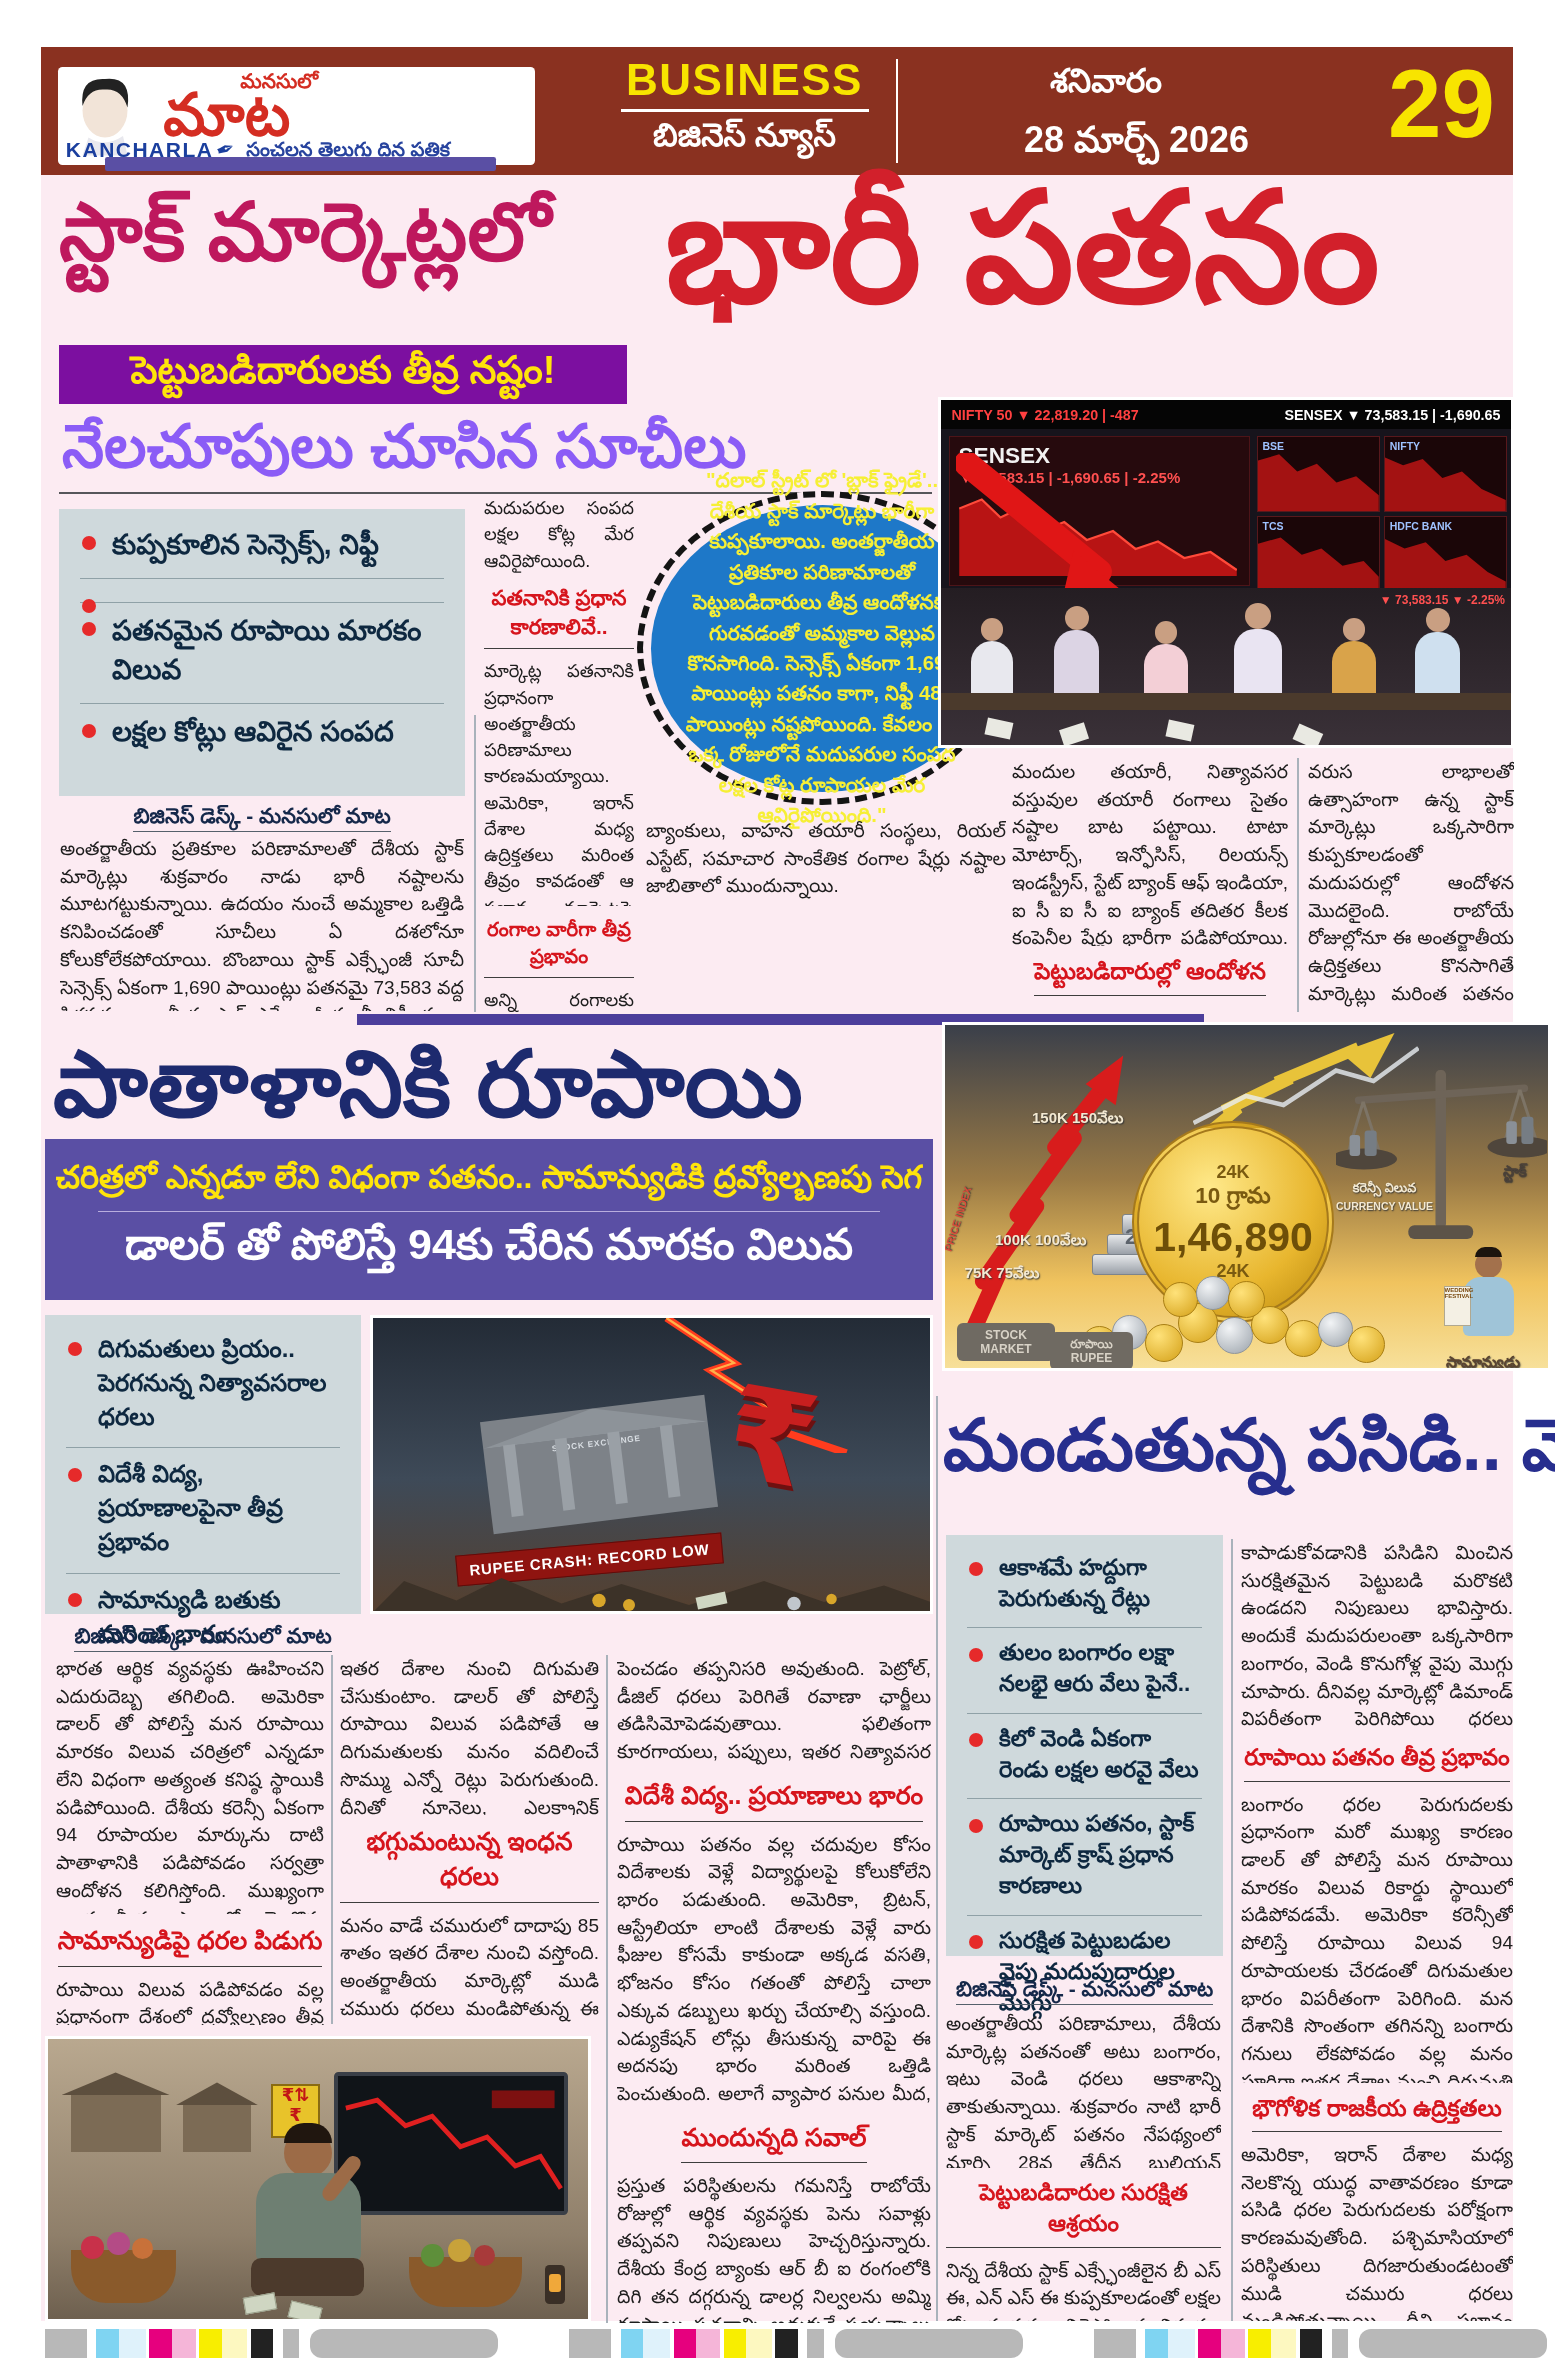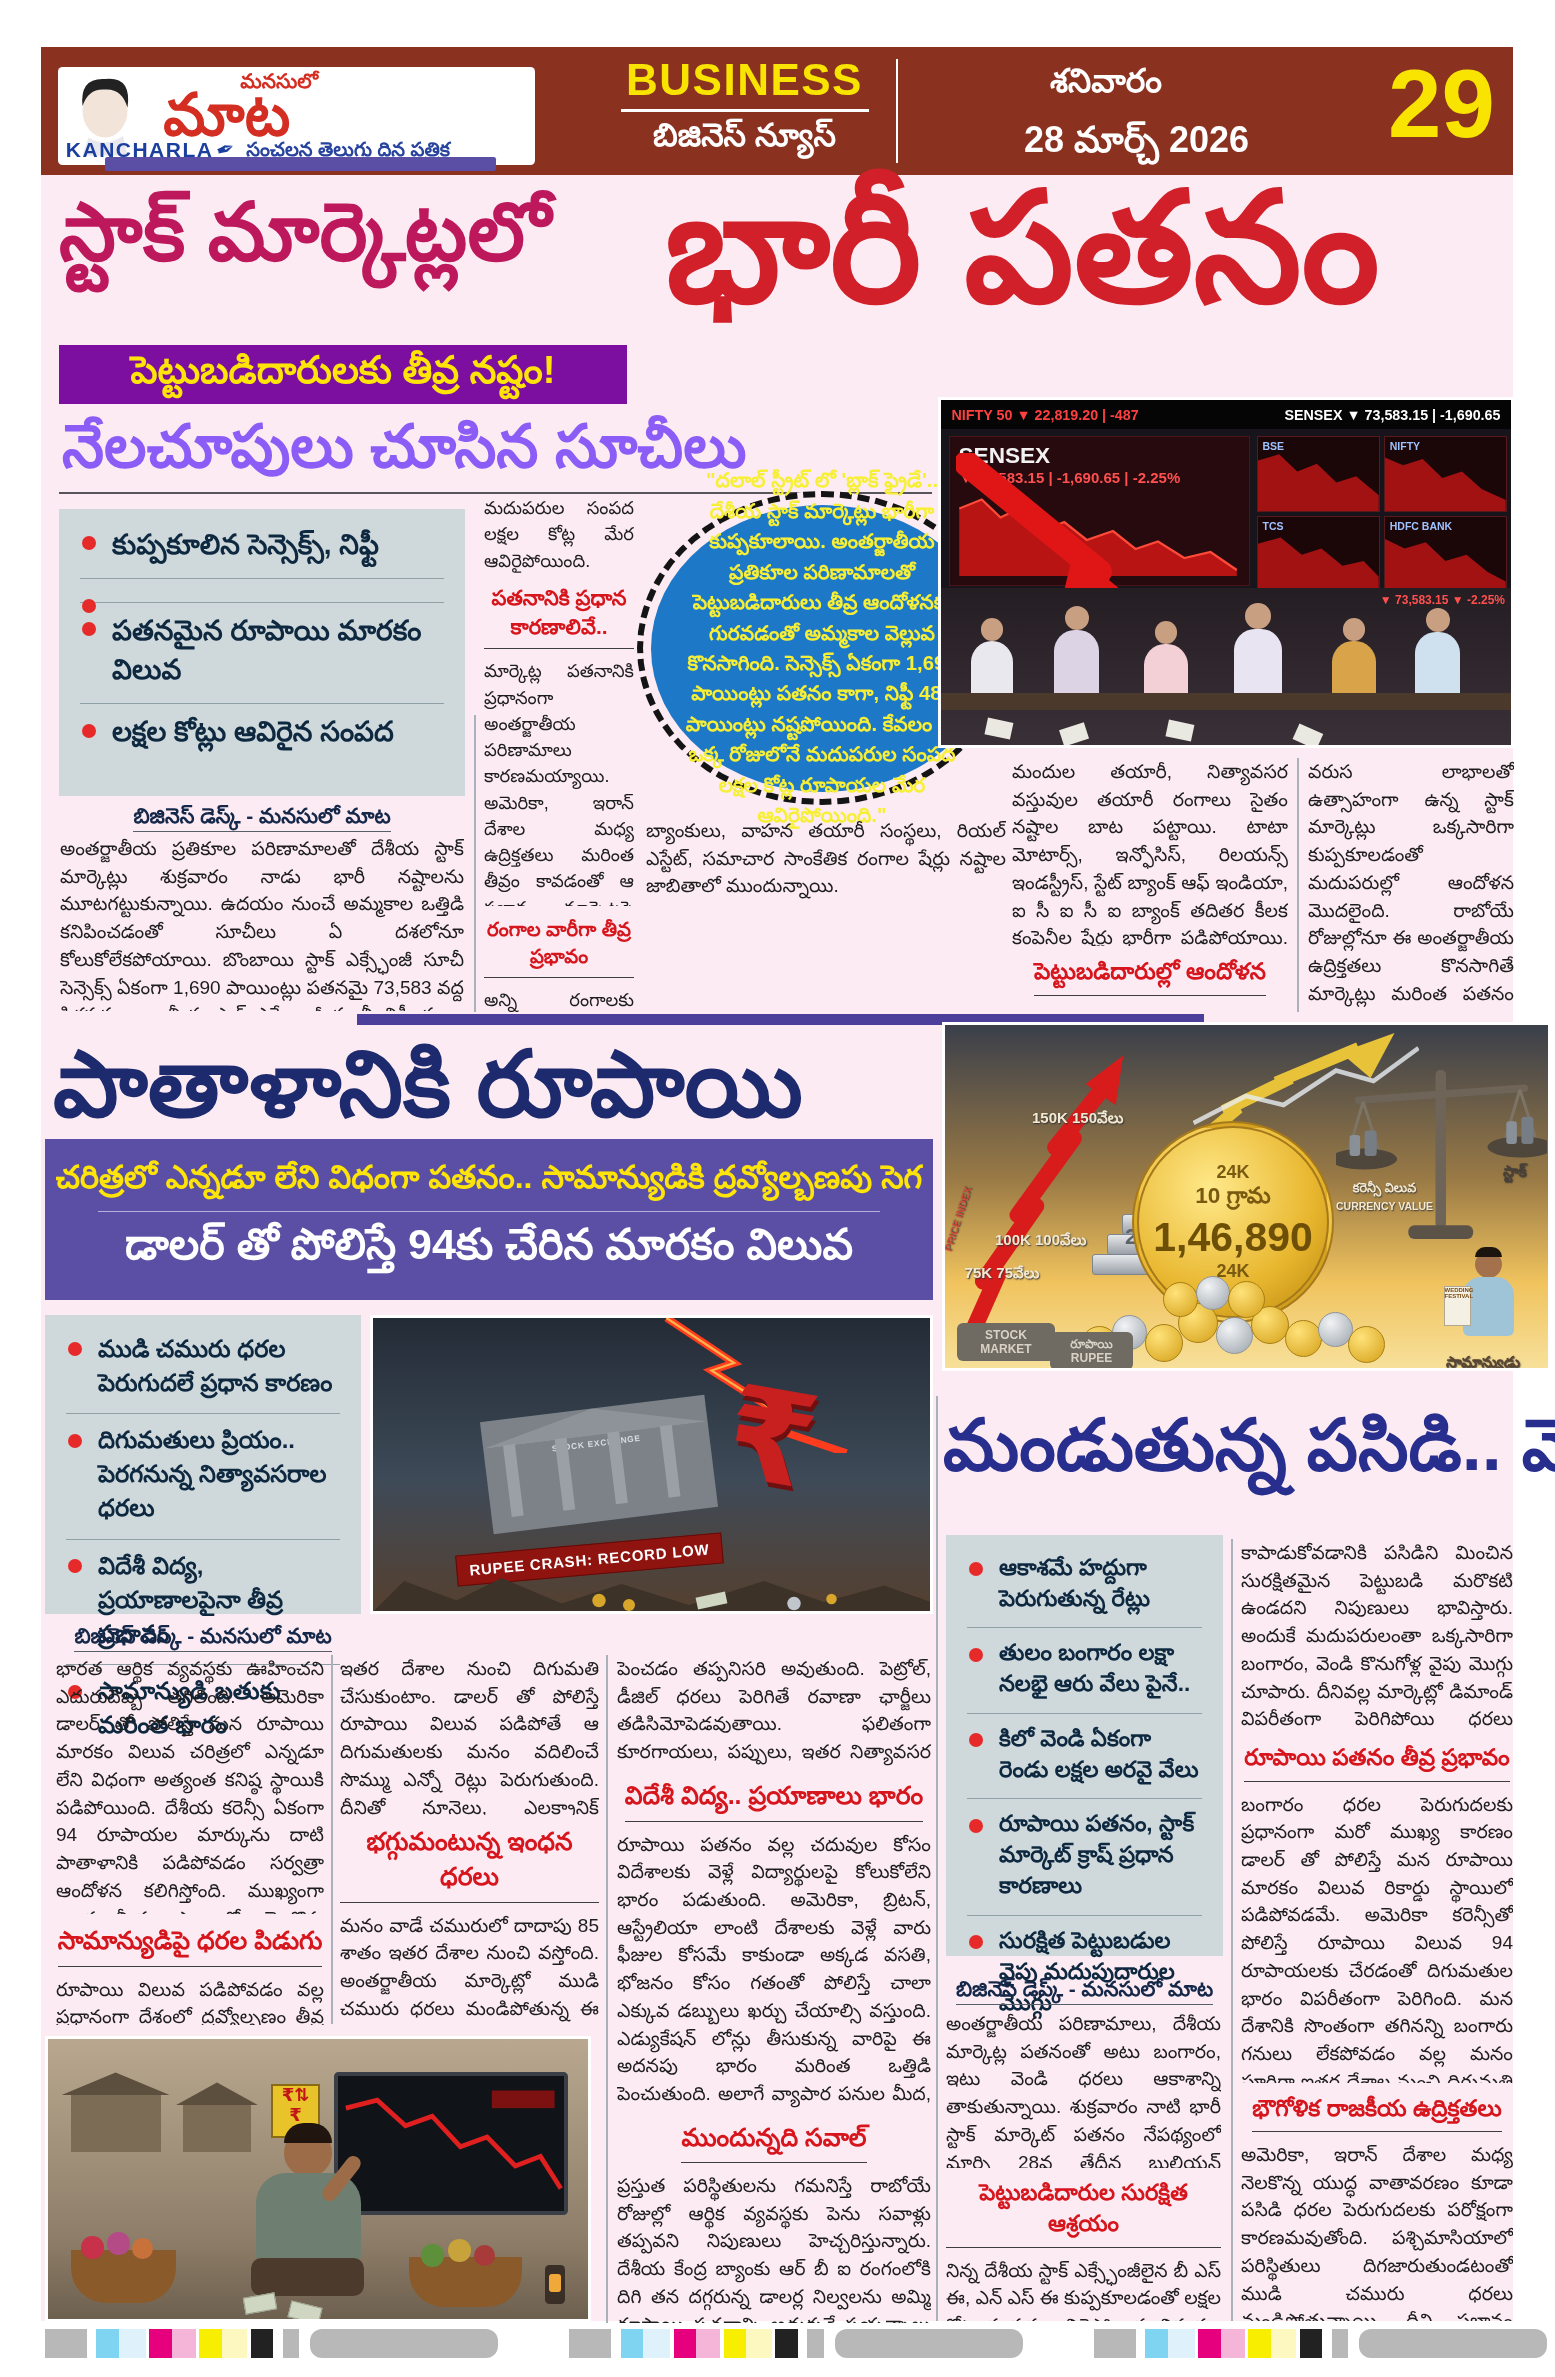--- a/index.html
+++ b/index.html
@@ -265,22 +265,20 @@
 
   <span class="abs navyhead" style="left:53px;top:1032px;font-size:92px;">పాతాళానికి రూపాయి</span>
   <div class="abs rbanner" style="left:45px;top:1139px;width:888px;height:161px;">
     <span class="l1">చరిత్రలో ఎన్నడూ లేని విధంగా పతనం.. సామాన్యుడికి ద్రవ్యోల్బణపు సెగ</span>
     <div class="div"></div>
     <span class="l2">డాలర్ తో పోలిస్తే 94కు చేరిన మారకం విలువ</span>
   </div>
 
   <div class="abs hl-box" style="left:45px;top:1315px;width:316px;height:299px;">
     <div class="hl-item" style="font-size:24px;">
-      <span class="dot"></span><span>ముడి చమురు ధరల పెరుగుదలే ప్రధాన కారణం</span></div>
-    <div class="hl-item" style="font-size:24px;">
       <span class="dot"></span><span>దిగుమతులు ప్రియం.. పెరగనున్న నిత్యావసరాల ధరలు</span></div>
     <div class="hl-item" style="font-size:24px;">
       <span class="dot"></span><span>విదేశీ విద్య, ప్రయాణాలపైనా తీవ్ర ప్రభావం</span></div>
     <div class="hl-item" style="font-size:24px;border-bottom:none;">
       <span class="dot"></span><span>సామాన్యుడి బతుకు మరింత భారం</span></div>
   </div>
 
   <div class="abs photo crash" style="left:370px;top:1315px;width:563px;height:299px;">
     <svg class="abs" style="left:248px;top:0;" width="241" height="135" viewBox="0 0 320 180">
       <path d="M60,0 L150,60 L120,70 L230,140 L205,148 L300,180" stroke="#ff3c1e" stroke-width="10" fill="none"></path>

